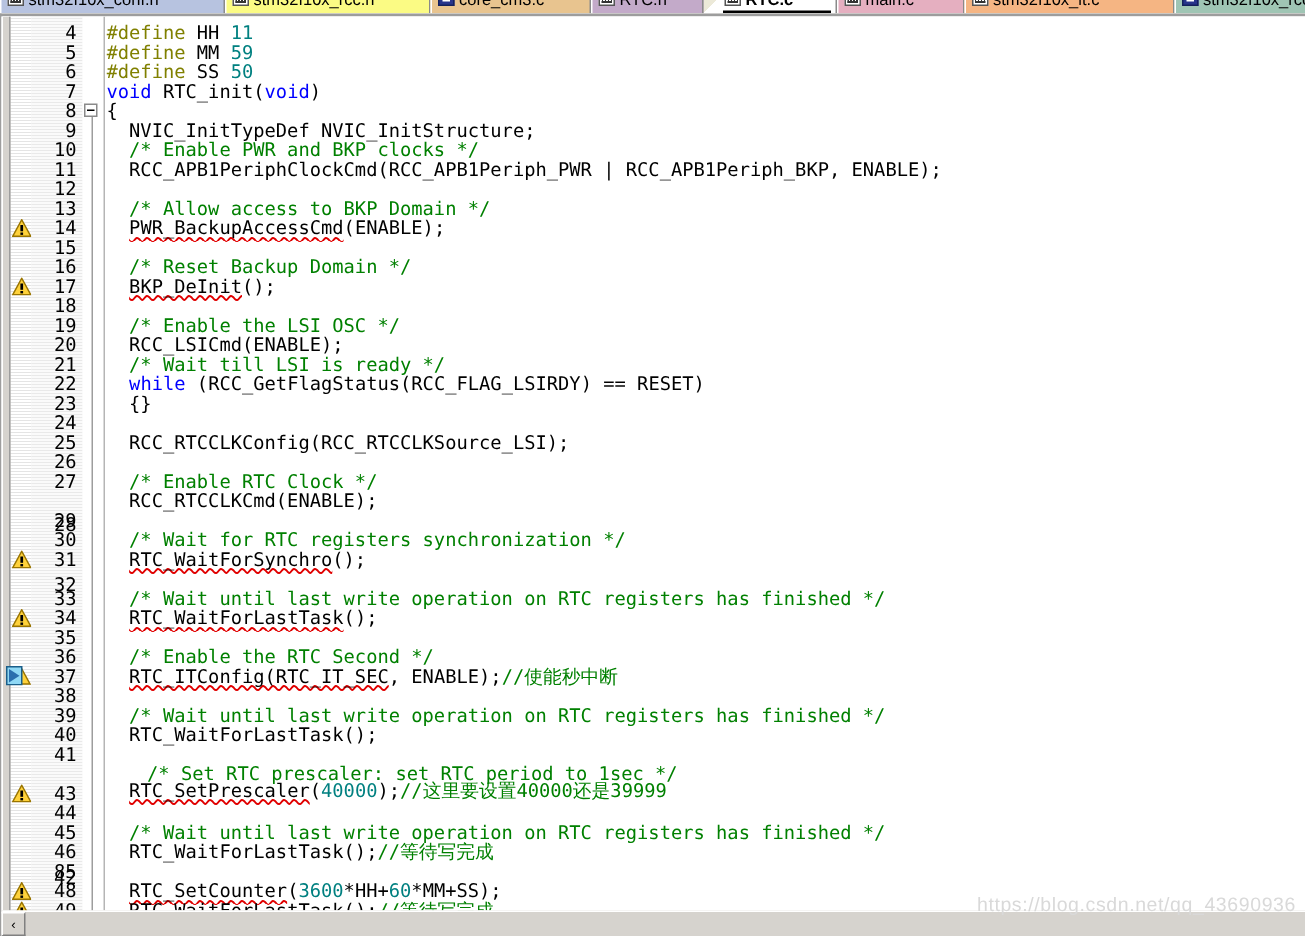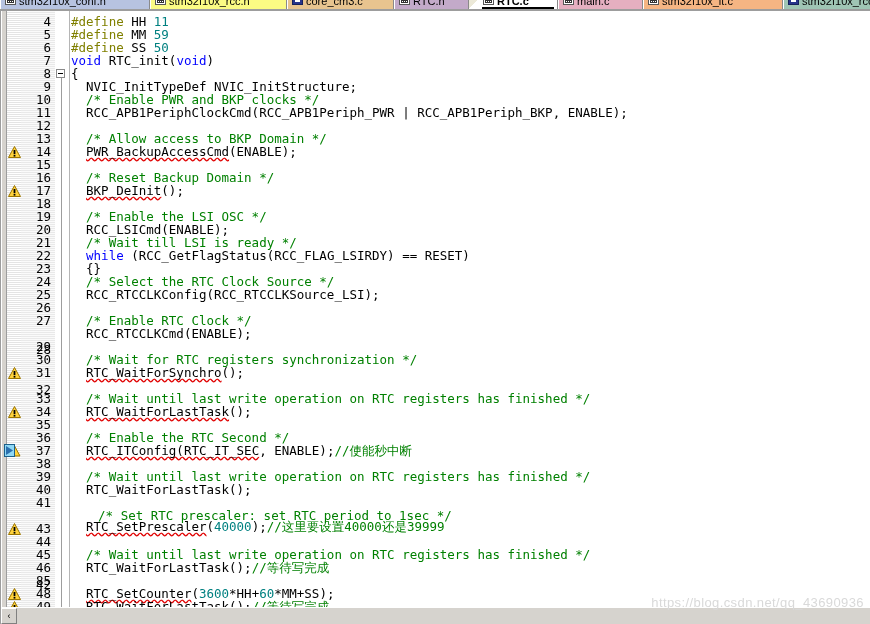--- a/index.html
+++ b/index.html
@@ -445,21 +445,20 @@
           <div class="line" style="top: 134px;"><span class="c-txt">  </span><span class="c-err">PWR_BackupAccessCmd</span><span class="c-txt">(ENABLE);</span></div>
           <div class="line" style="top: 147px;"></div>
           <div class="line" style="top: 160px;"><span class="c-cmt">  /* Reset Backup Domain */</span></div>
           <div class="line" style="top: 173px;"><span class="c-txt">  </span><span class="c-err">BKP_DeInit</span><span class="c-txt">();</span></div>
           <div class="line" style="top: 186px;"></div>
           <div class="line" style="top: 199px; text-align: center;"><span class="c-cmt">  /* Enable the LSI OSC */</span></div>
           <div class="line" style="top: 212px;"><span class="c-txt">  RCC_LSICmd(ENABLE);</span></div>
           <div class="line" style="top: 238px;"><span class="c-txt">  </span><span class="c-kw">while</span><span class="c-txt"> (RCC_GetFlagStatus(RCC_FLAG_LSIRDY) == RESET)</span></div>
           <div class="line" style="top: 225px;"><span class="c-cmt">  /* Wait till LSI is ready */</span></div>
           <div class="line" style="top: 251px;"><span class="c-txt">  {}</span></div>
-          <div class="line" style="top: 264px;"><span class="c-cmt">  /* Select the RTC Clock Source */</span></div>
           <div class="line" style="top: 277px;"><span class="c-txt">  RCC_RTCCLKConfig(RCC_RTCCLKSource_LSI);</span></div>
           <div class="line" style="top: 290px;"></div>
           <div class="line" style="top: 316px;"><span class="c-txt">  RCC_RTCCLKCmd(ENABLE);</span></div>
           <div class="line" style="top: 303px;"><span class="c-cmt">  /* Enable RTC Clock */</span></div>
           <div class="line" style="top: 329px;"></div>
           <div class="line" style="top: 342px;"><span class="c-cmt">  /* Wait for RTC registers synchronization */</span></div>
           <div class="line" style="top: 355px;"><span class="c-txt">  </span><span class="c-err">RTC_WaitForSynchro</span><span class="c-txt">();</span></div>
           <div class="line" style="top: 368px;"></div>
           <div class="line" style="top: 381px;"><span class="c-cmt">  /* Wait until last write operation on RTC registers has finished */</span></div>
           <div class="line" style="top: 394px;"><span class="c-txt">  </span><span class="c-err">RTC_WaitForLastTask</span><span class="c-txt">();</span></div>

